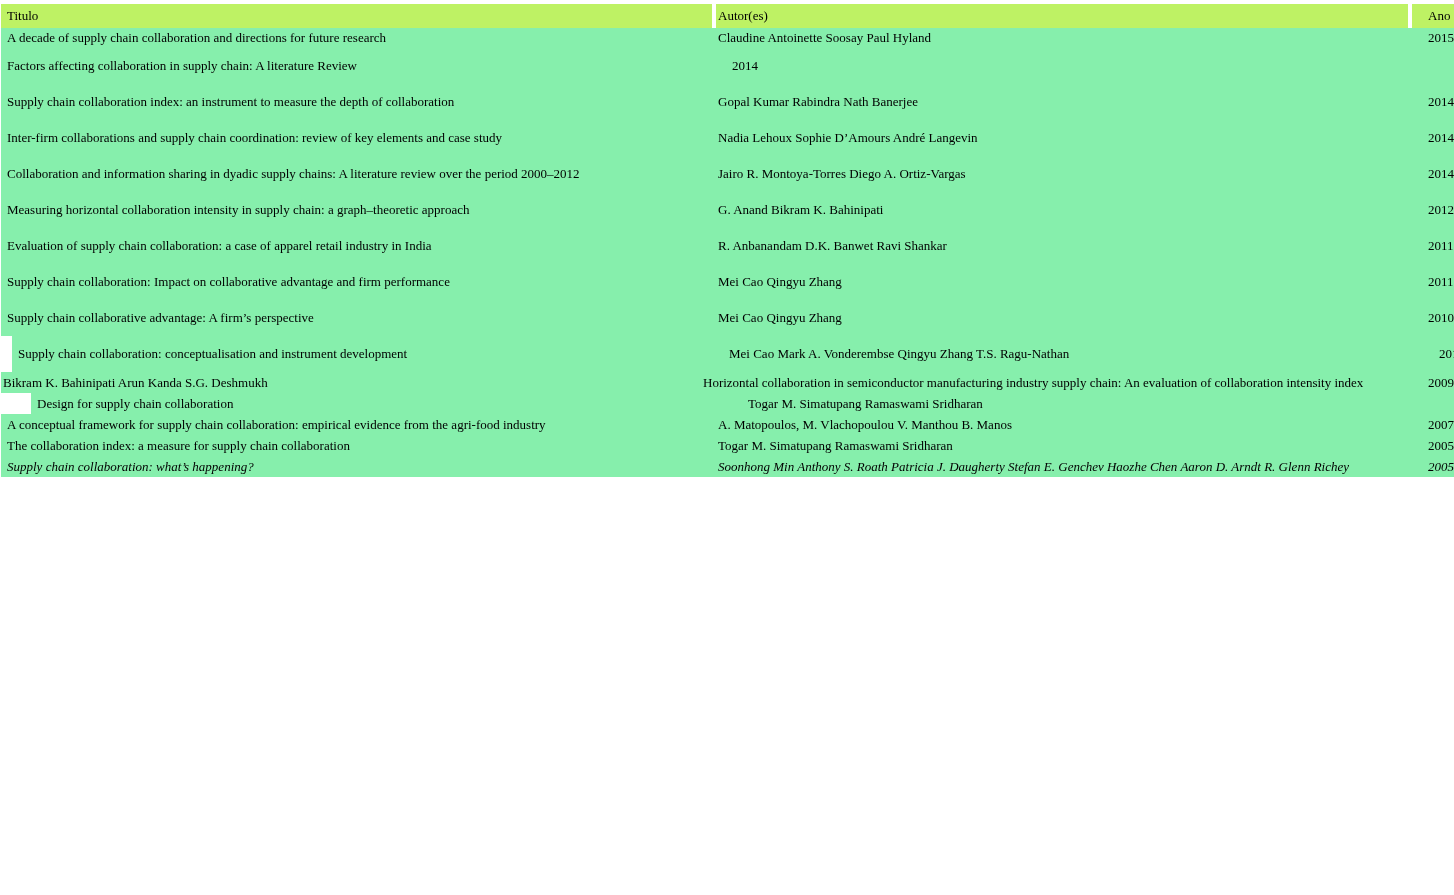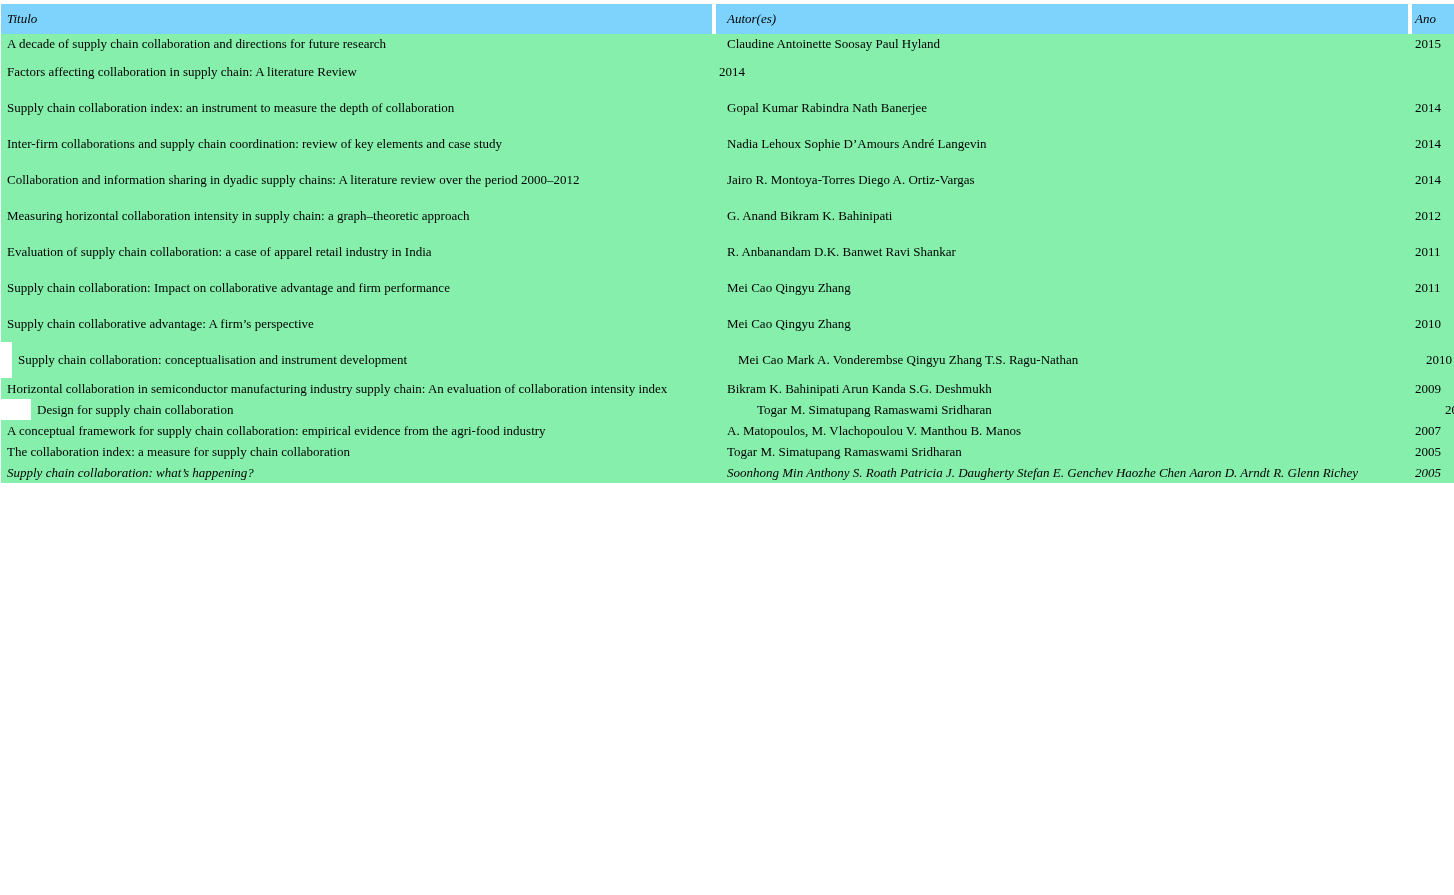--- a/index.html
+++ b/index.html
@@ -29,26 +29,25 @@
   }
   .cell {
     flex: none;
     display: flex;
     align-items: center;
     white-space: nowrap;
     overflow: visible;
     box-sizing: border-box;
   }
   .c-title   { width: 711px; padding-left: 6px; }
-  .c-authors { width: 692px; padding-left: 11px; }
-  .c-year    { width: 42px;  padding-left: 3px; }
+  .c-authors { width: 692px; padding-left: 2px; }
+  .c-year    { width: 42px;  padding-left: 16px; }
   .header-row .cell {
-    background: #7dd3fc;
-    height: 30px;
-    font-style: italic;
+    background: #bef264;
+    height: 24px;
   }
   .data-row { background: #86efac; }
 </style>
 </head>
 <body>
 
 <div class="screen">
   <div class="tablewrap">
 
     <div class="row header-row">
@@ -101,22 +100,22 @@
           <div class="cell c-title">Supply chain collaborative advantage: A firm’s perspective</div>
           <div class="cell c-authors">Mei Cao Qingyu Zhang</div>
           <div class="cell c-year">2010</div>
         </div>
         <div class="row data-row" style="height: 36px; margin-left: 11px;">
           <div class="cell c-title">Supply chain collaboration: conceptualisation and instrument development</div>
           <div class="cell c-authors">Mei Cao Mark A. Vonderembse Qingyu Zhang T.S. Ragu-Nathan</div>
           <div class="cell c-year">2010</div>
         </div>
         <div class="row data-row" style="height: 21px;">
+          <div class="cell c-authors">Bikram K. Bahinipati Arun Kanda S.G. Deshmukh</div>
           <div class="cell c-title">Horizontal collaboration in semiconductor manufacturing industry supply chain: An evaluation of collaboration intensity index</div>
-          <div class="cell c-authors">Bikram K. Bahinipati Arun Kanda S.G. Deshmukh</div>
           <div class="cell c-year">2009</div>
         </div>
         <div class="row data-row" style="height: 21px; margin-left: 30px;">
           <div class="cell c-title">Design for supply chain collaboration</div>
           <div class="cell c-authors">Togar M. Simatupang Ramaswami Sridharan</div>
           <div class="cell c-year">2008</div>
         </div>
         <div class="row data-row" style="height: 21px;">
           <div class="cell c-title">A conceptual framework for supply chain collaboration: empirical evidence from the agri-food industry</div>
           <div class="cell c-authors">A. Matopoulos, M. Vlachopoulou V. Manthou B. Manos</div>

